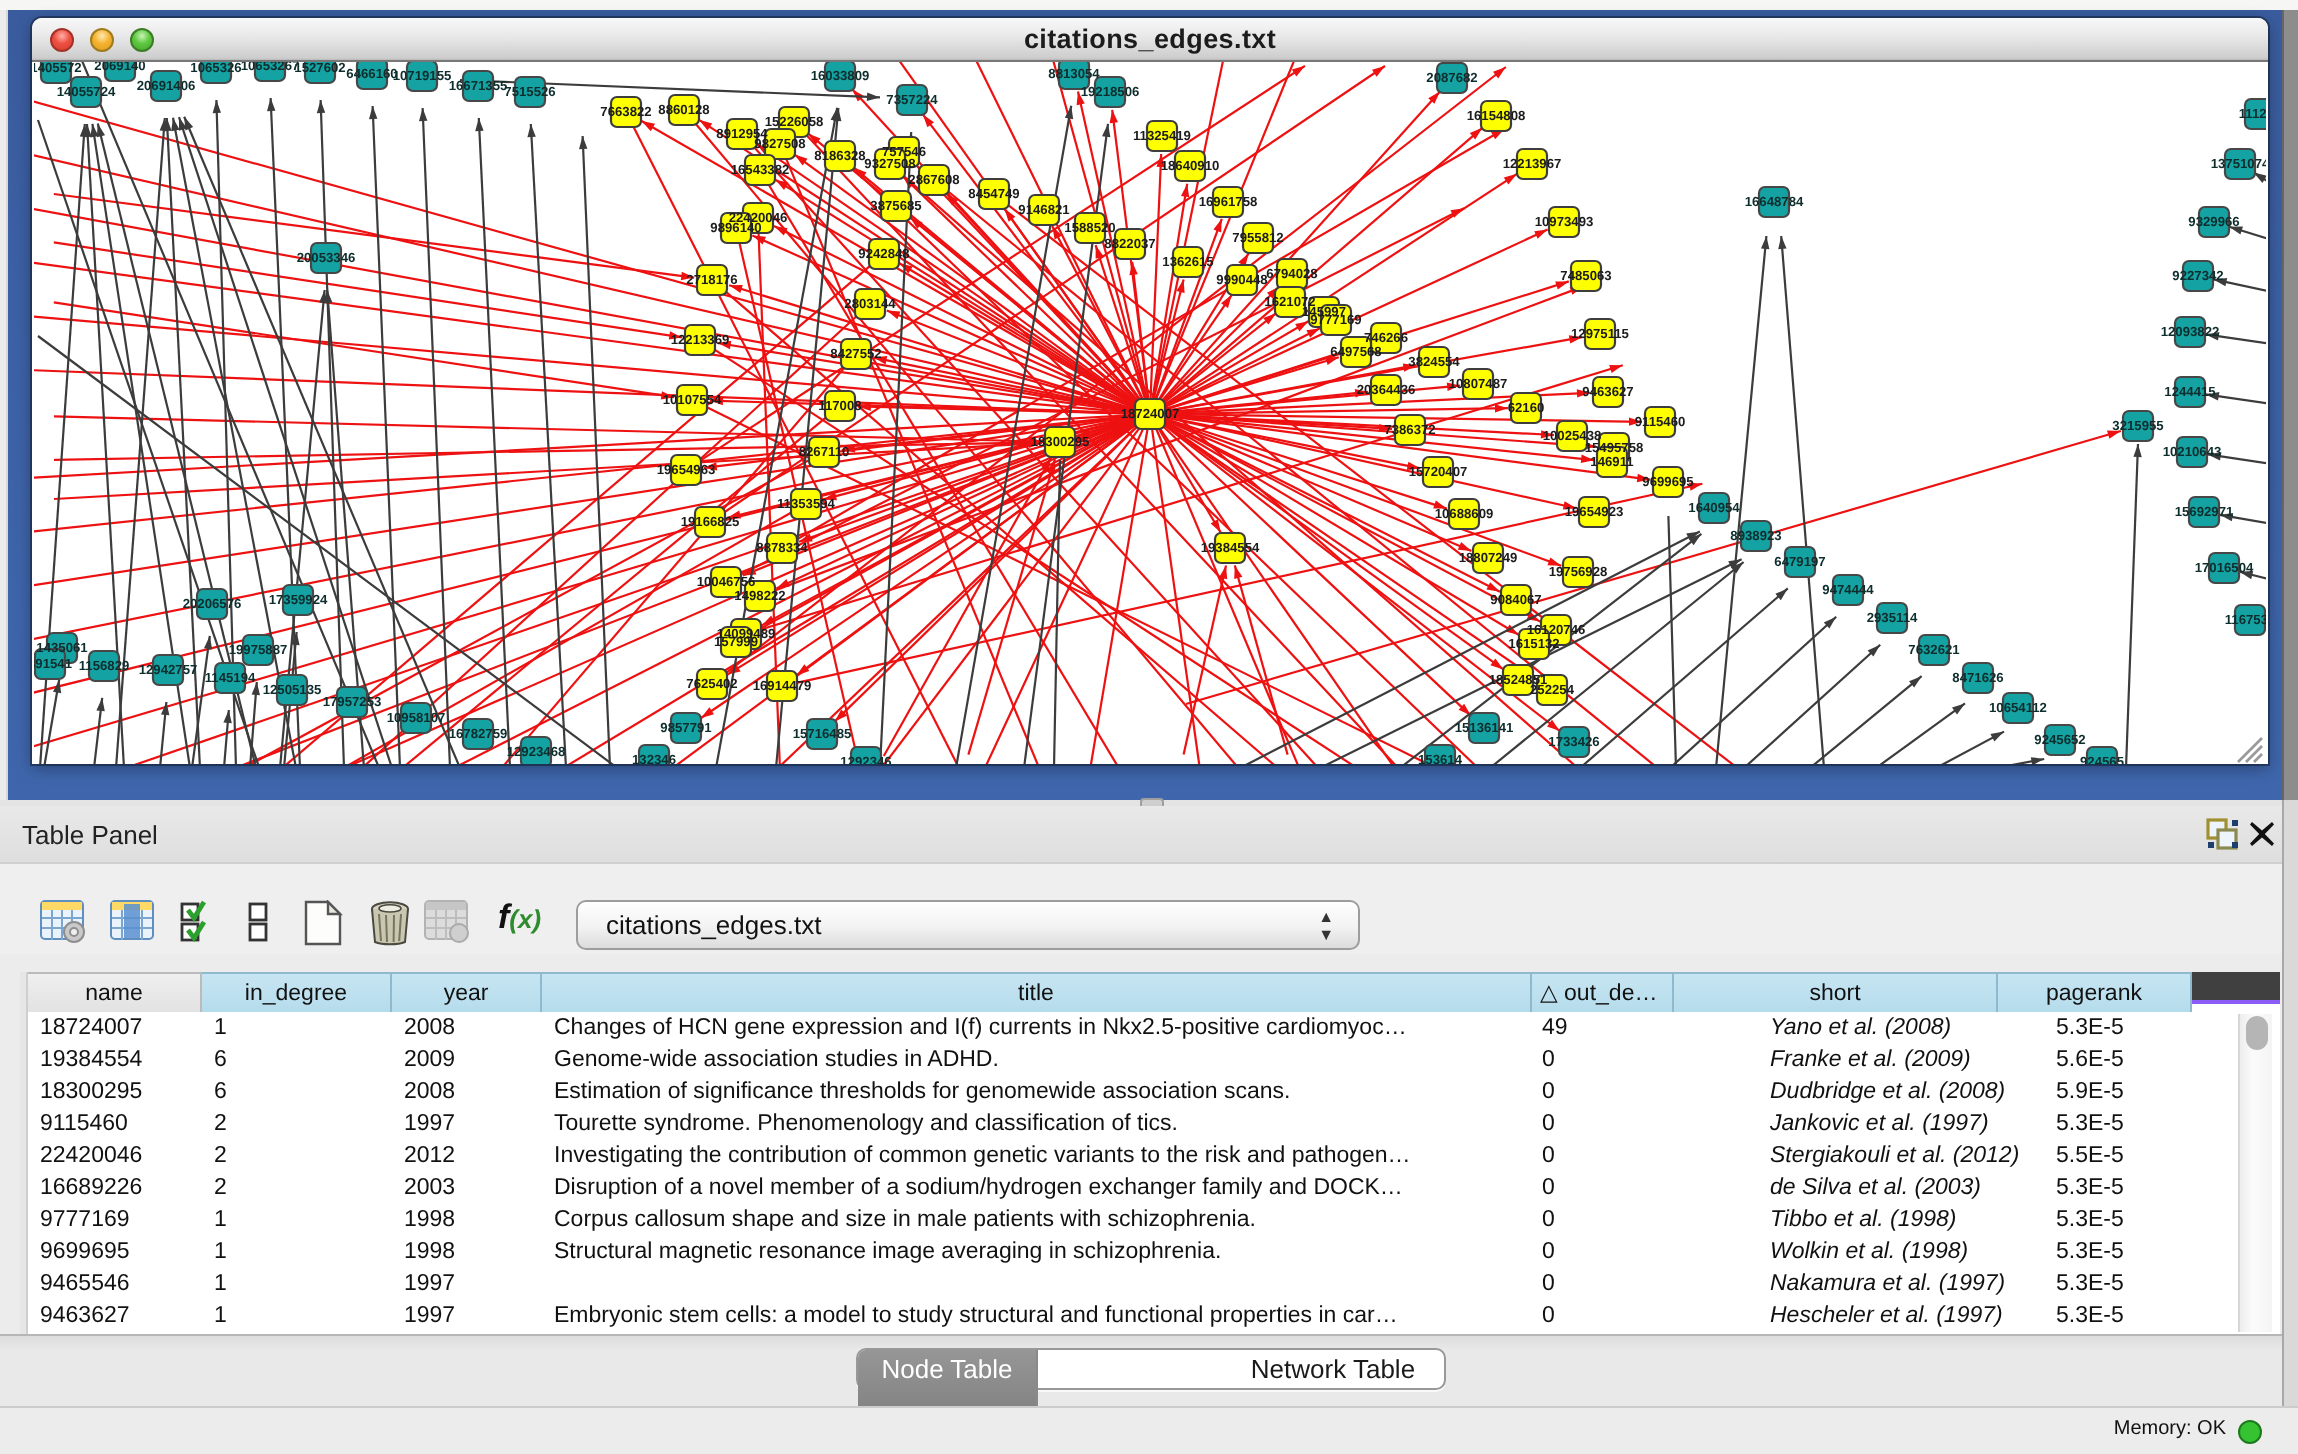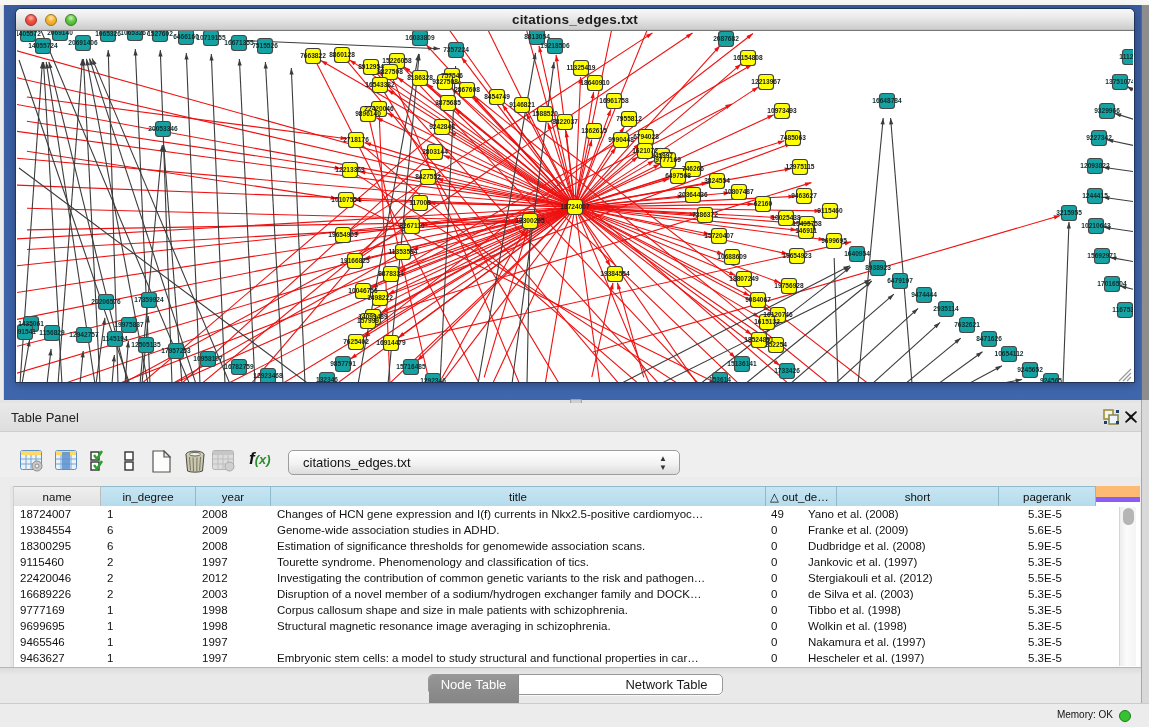--- a/index.html
+++ b/index.html
@@ -50,32 +50,32 @@
 .icon { position:absolute; top:18px; }
 #combo { position:absolute; left:288px; top:18px; width:392px; height:25px;
   border:1px solid #9d9d9d; border-radius:5px;
   background:linear-gradient(180deg,#ffffff 0%,#f2f2f2 55%,#dcdcdc 100%);
   box-shadow:inset 0 1px 0 #fff; }
 #combo .lbl { position:absolute; left:14px; top:4px; font-size:13px; color:#111; }
 #combo .arr { position:absolute; right:12px; top:3px; font-size:8px; color:#333; line-height:9px; }
 
 
 #thead { position:absolute; left:0; top:0; width:1126px; height:16px;
-  background:#fdba74; border-bottom:5px solid #8b5cf6; font-size:11.5px; color:#111; }
+  background:#404040; border-bottom:2px solid #8b5cf6; font-size:11.5px; color:#111; }
 #thead .h { position:absolute; top:0; height:20px; line-height:20px; text-align:center;
   background:linear-gradient(180deg,#c7e5f2 0%,#b5dcec 100%); border-right:1px solid #8fb9cc; border-top:1px solid #8fb9cc;}
 #thead .h0 { background:linear-gradient(180deg,#efefef 0%,#e2e2e2 100%); border-right:1px solid #bbb; border-top:1px solid #bbb;}
 .tr { position:relative; height:16px; font-size:11.5px; color:#111; white-space:nowrap; }
 .tr div { position:absolute; top:1px; overflow:hidden; }
 .c0 { left:6px; width:85px; }
 .c1 { left:93px; width:92px; }
 .c2 { left:188px; width:73px; }
 .c3 { left:263px; width:492px; }
 .c4 { left:757px; width:68px; }
-.c5 { left:794px; width:160px; }
+.c5 { left:871px; width:160px;font-style:italic; }
 .c6 { left:990px; width:94px;padding-left:24px; }
 #vscroll { position:absolute; left:1105px; top:21px; width:17px; height:159px;
   background:linear-gradient(90deg,#ededed,#fbfbfb 40%,#f4f4f4); border-left:1px solid #d6d6d6;}
 #vthumb { position:absolute; left:3px; top:1px; width:11px; height:17px; border-radius:6px;
   background:#b5b5b5; }
 #rowgutter { position:absolute; left:10px; top:486px; width:4px; height:181px; background:#e6e6e6; border-right:1px solid #cfcfcf;}
 
 
 #segs { position:absolute; left:428px; top:6px; width:295px; height:21px;
   border:1px solid #989898; border-radius:5px; background:#fff; font-size:13px;

